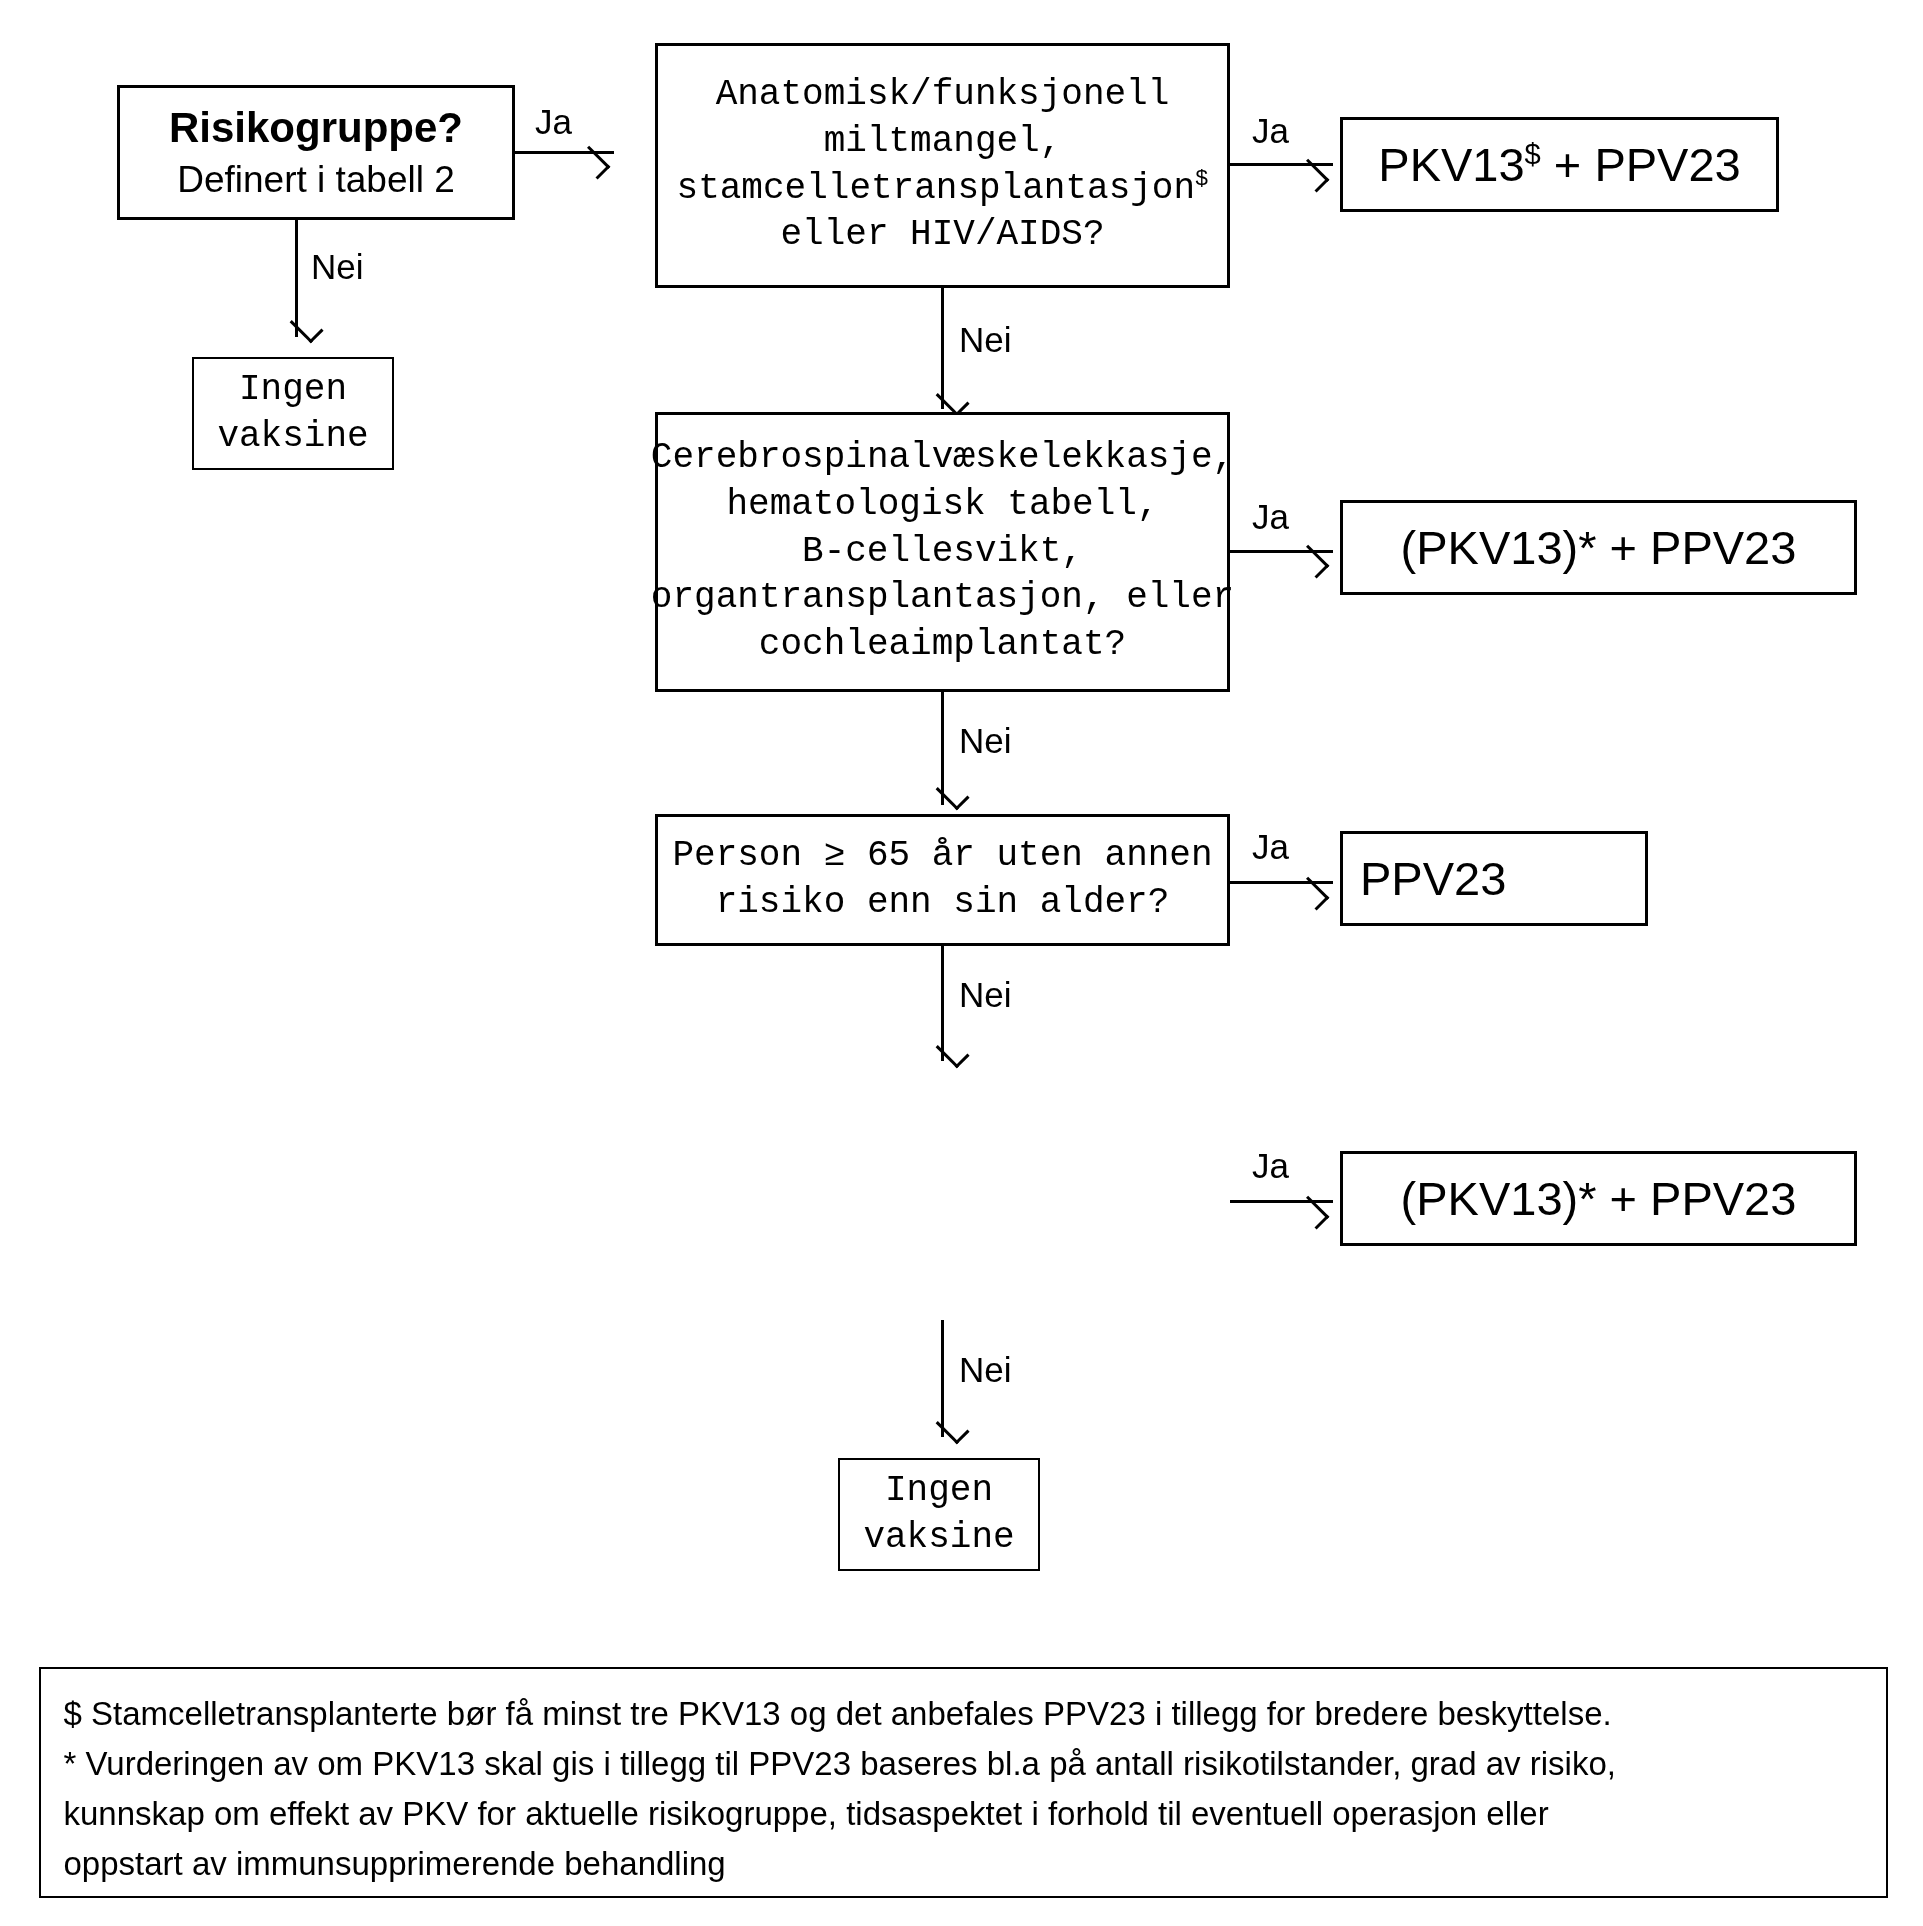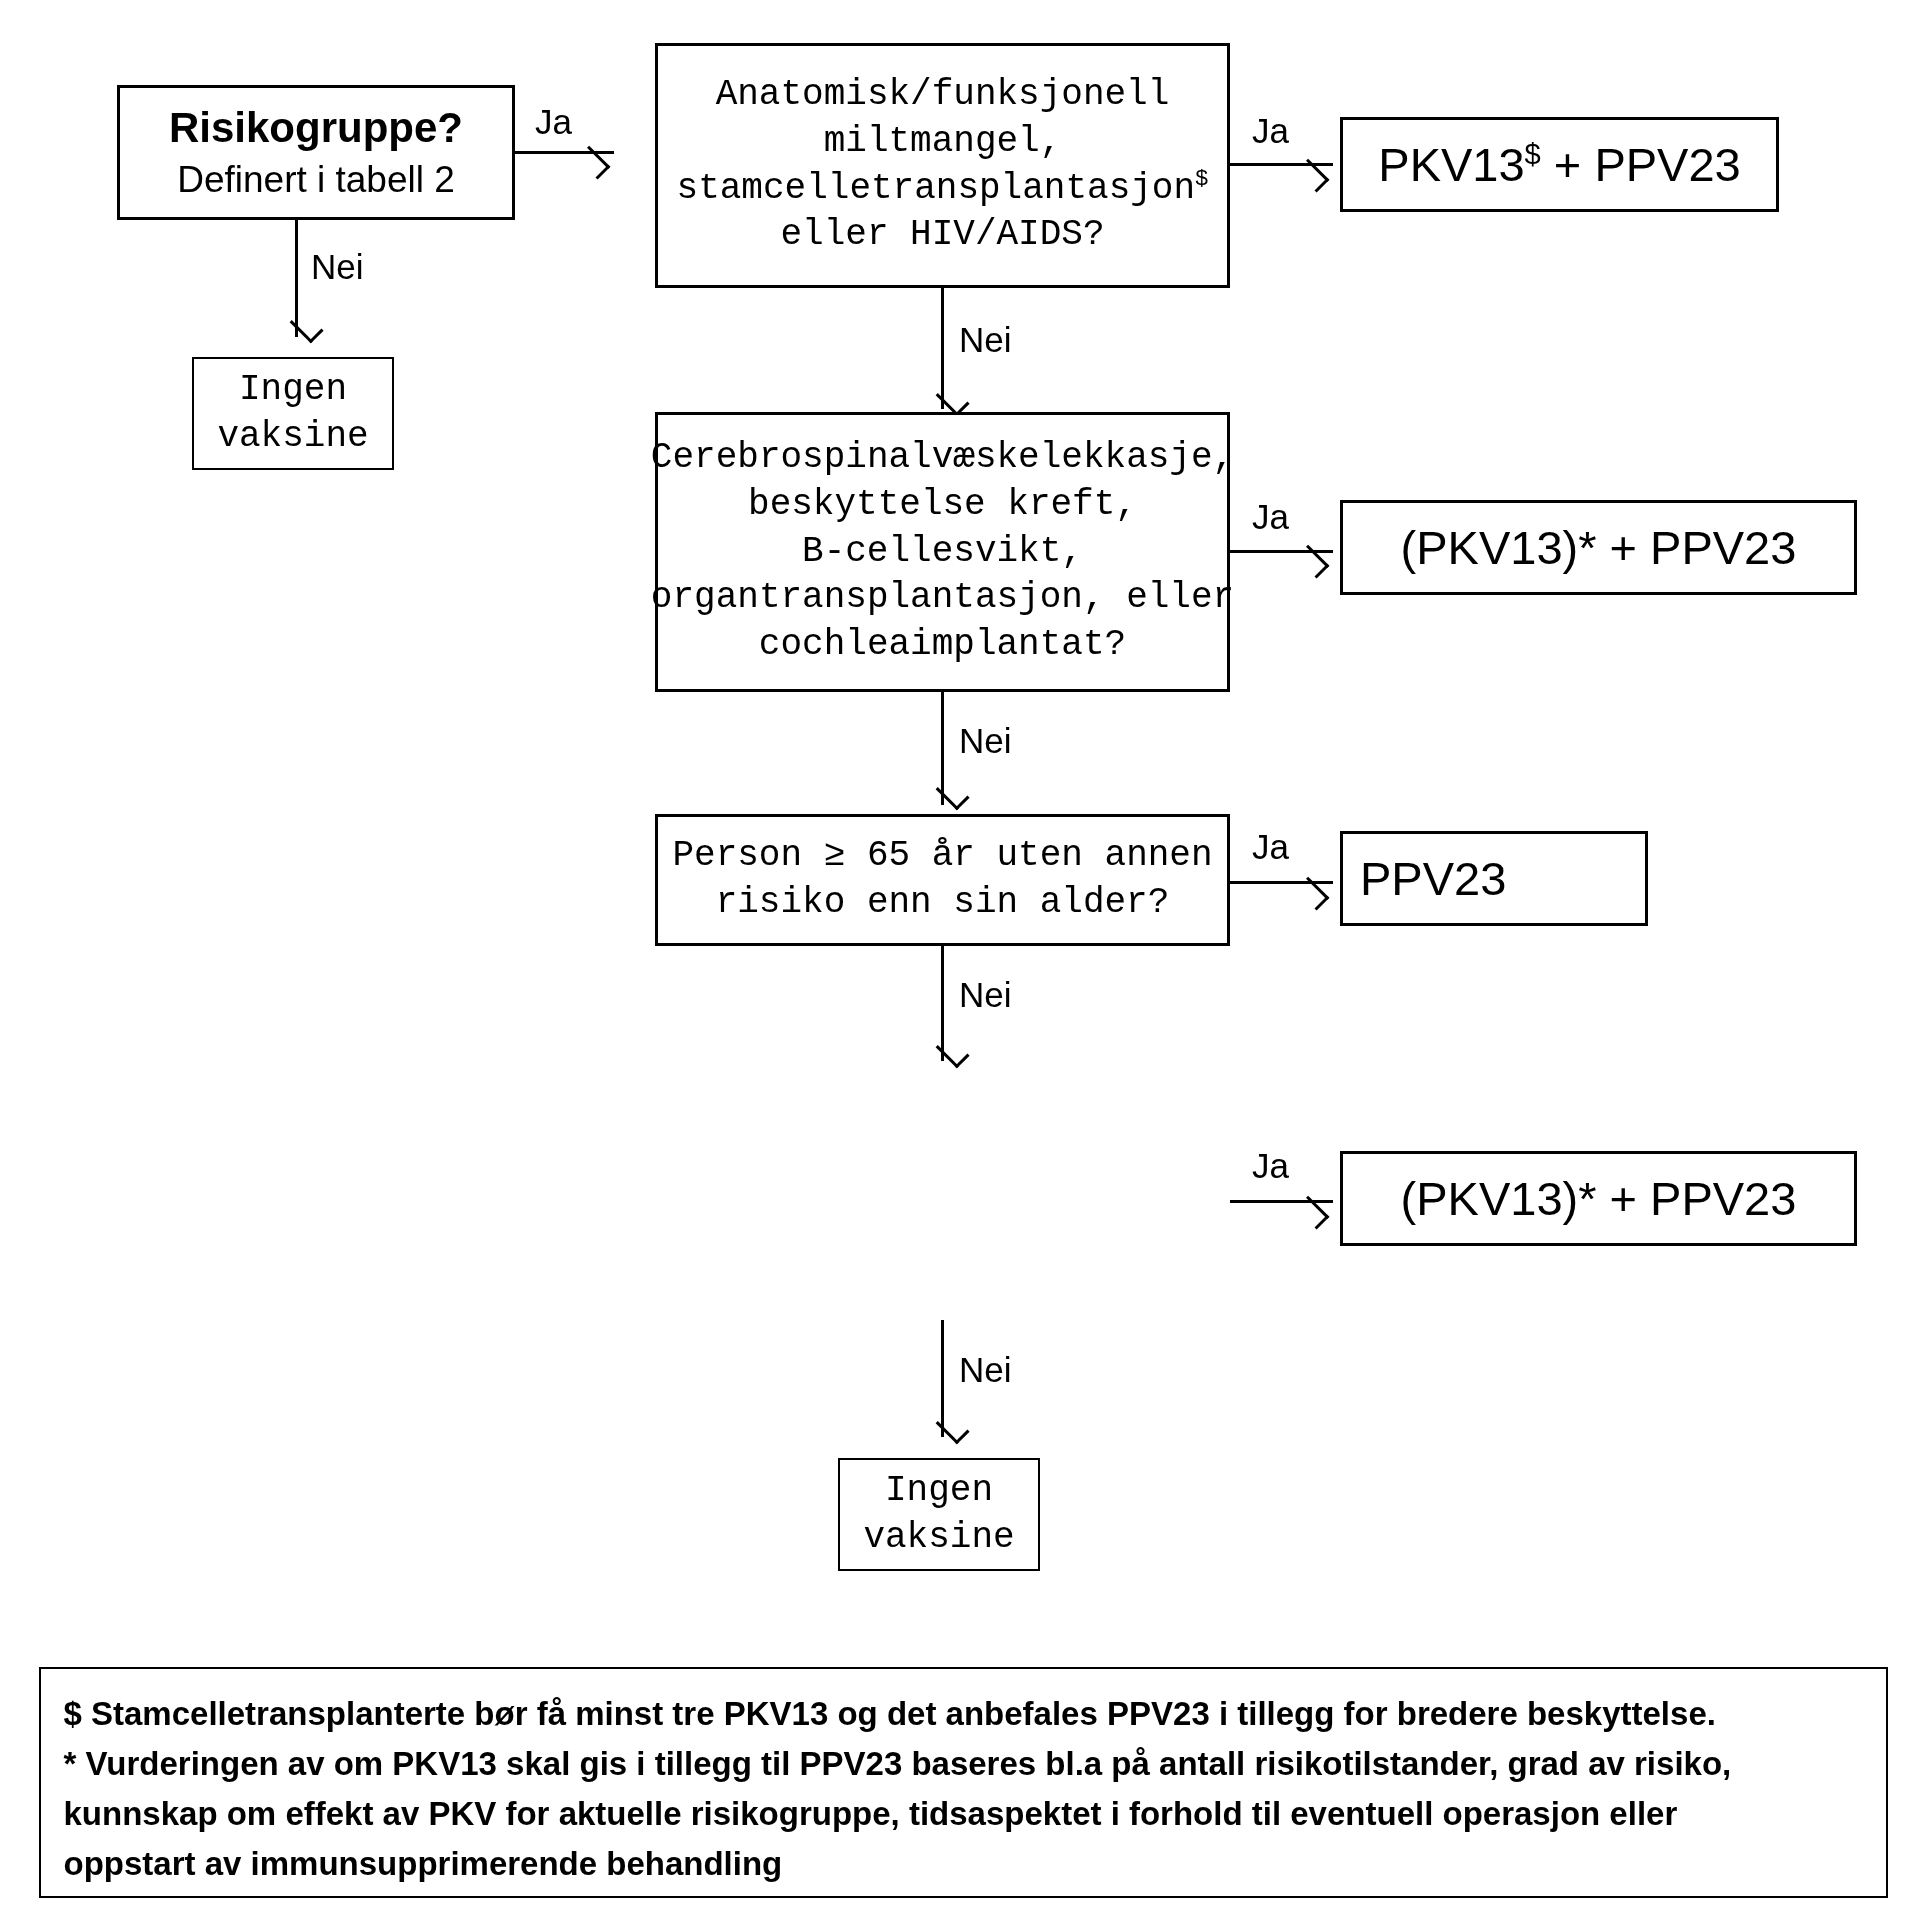--- a/index.html
+++ b/index.html
@@ -134,21 +134,21 @@
       <span>PKV13</span><sup>$</sup><span> + PPV23</span>
     </span>
   </div>
 
   <div class="vline" style="left:941px; top:287px; height:122px;"></div>
   <div class="arrow-d" style="left:942px; top:416px;"></div>
   <div class="edge-label" style="left:959px; top:322px;">Nei</div>
 
   <div class="node heavy" style="left:655px; top:412px; width:575px; height:280px;">
     <span class="ln t-small">Cerebrospinalvæskelekkasje,</span>
-    <span class="ln t-small">beskyttelse kreft,</span>
+    <span class="ln t-small">hematologisk tabell,</span>
     <span class="ln t-small">B-cellesvikt,</span>
     <span class="ln t-small">organtransplantasjon, eller</span>
     <span class="ln t-small">cochleaimplantat?</span>
   </div>
 
   <div class="hline" style="left:1230px; top:550px; width:103px;"></div>
   <div class="arrow-r" style="left:1311px; top:551px;"></div>
   <div class="edge-label" style="left:1252px; top:499px;">Ja</div>
 
   <div class="node heavy" style="left:1340px; top:500px; width:517px; height:95px;">
@@ -187,21 +187,21 @@
 
   <div class="vline" style="left:941px; top:1320px; height:117px;"></div>
   <div class="arrow-d" style="left:942px; top:1444px;"></div>
   <div class="edge-label" style="left:959px; top:1352px;">Nei</div>
 
   <div class="node" style="left:838px; top:1458px; width:202px; height:113px;">
     <span class="ln t-small">Ingen</span>
     <span class="ln t-small">vaksine</span>
   </div>
 
-  <div id="footnote" style="left:39px; top:1667px; width:1849px; height:231px;font-weight:bold;">
+  <div id="footnote" style="left:39px; top:1667px; width:1849px; height:231px;">
     <span class="fn-line">$ Stamcelletransplanterte bør få minst tre PKV13 og det anbefales PPV23 i tillegg for bredere beskyttelse.</span>
     <span class="fn-line">* Vurderingen av om PKV13 skal gis i tillegg til PPV23 baseres bl.a på  antall risikotilstander, grad av risiko,</span>
     <span class="fn-line">kunnskap om effekt av PKV for aktuelle risikogruppe, tidsaspektet i forhold til  eventuell operasjon eller</span>
     <span class="fn-line">oppstart av immunsupprimerende behandling</span>
   </div>
 
 </div>
 
 
 </body></html>

